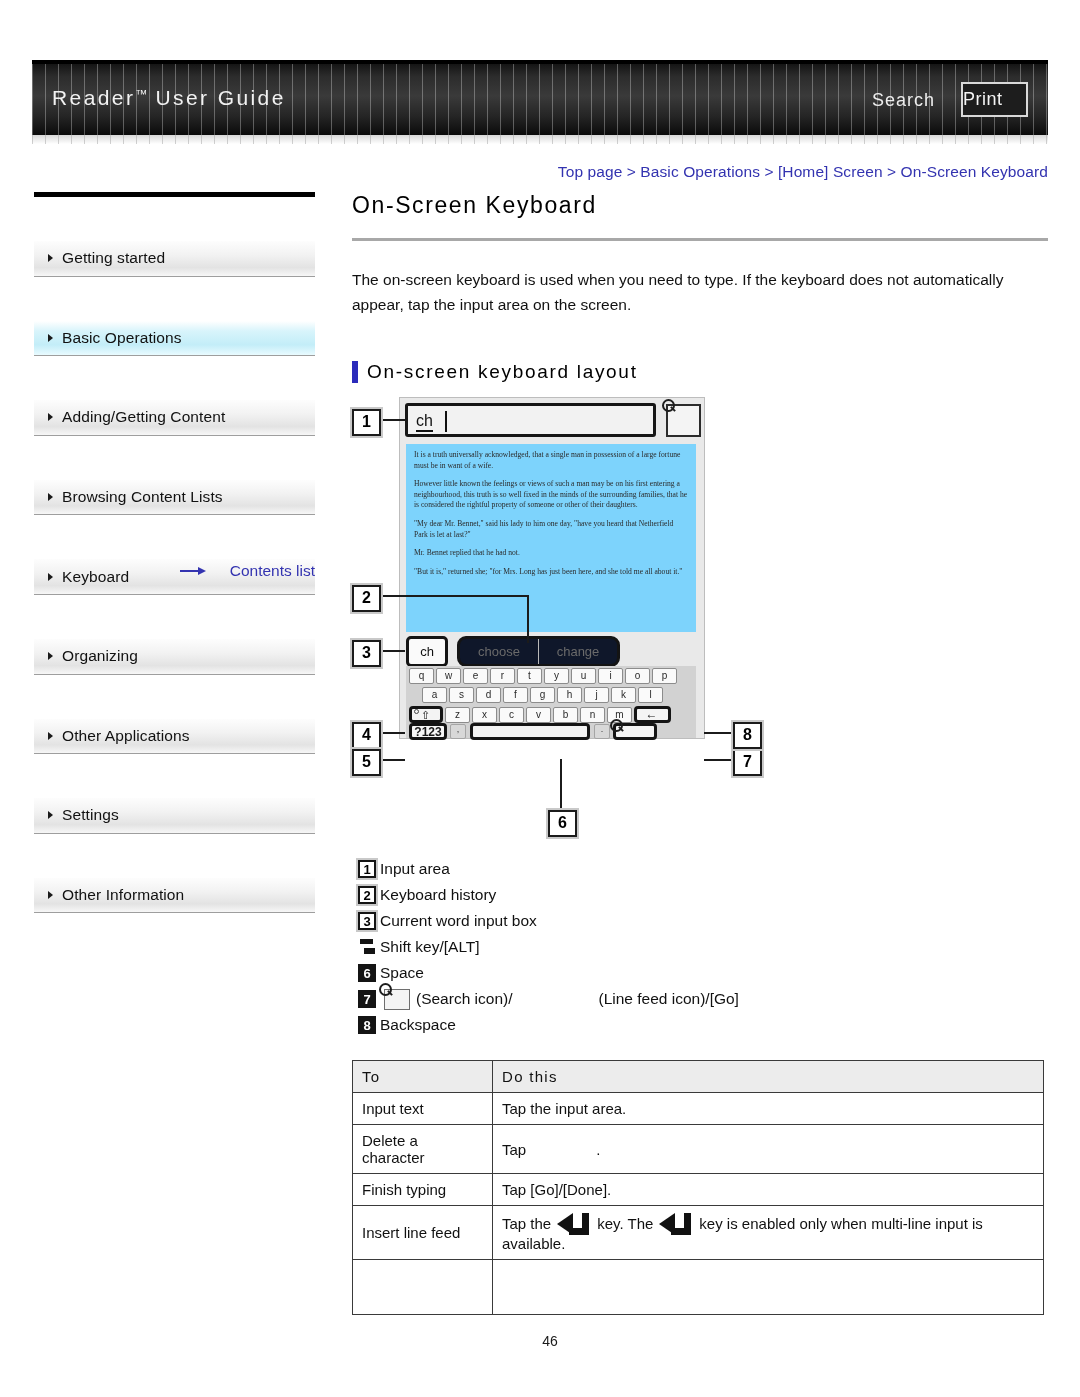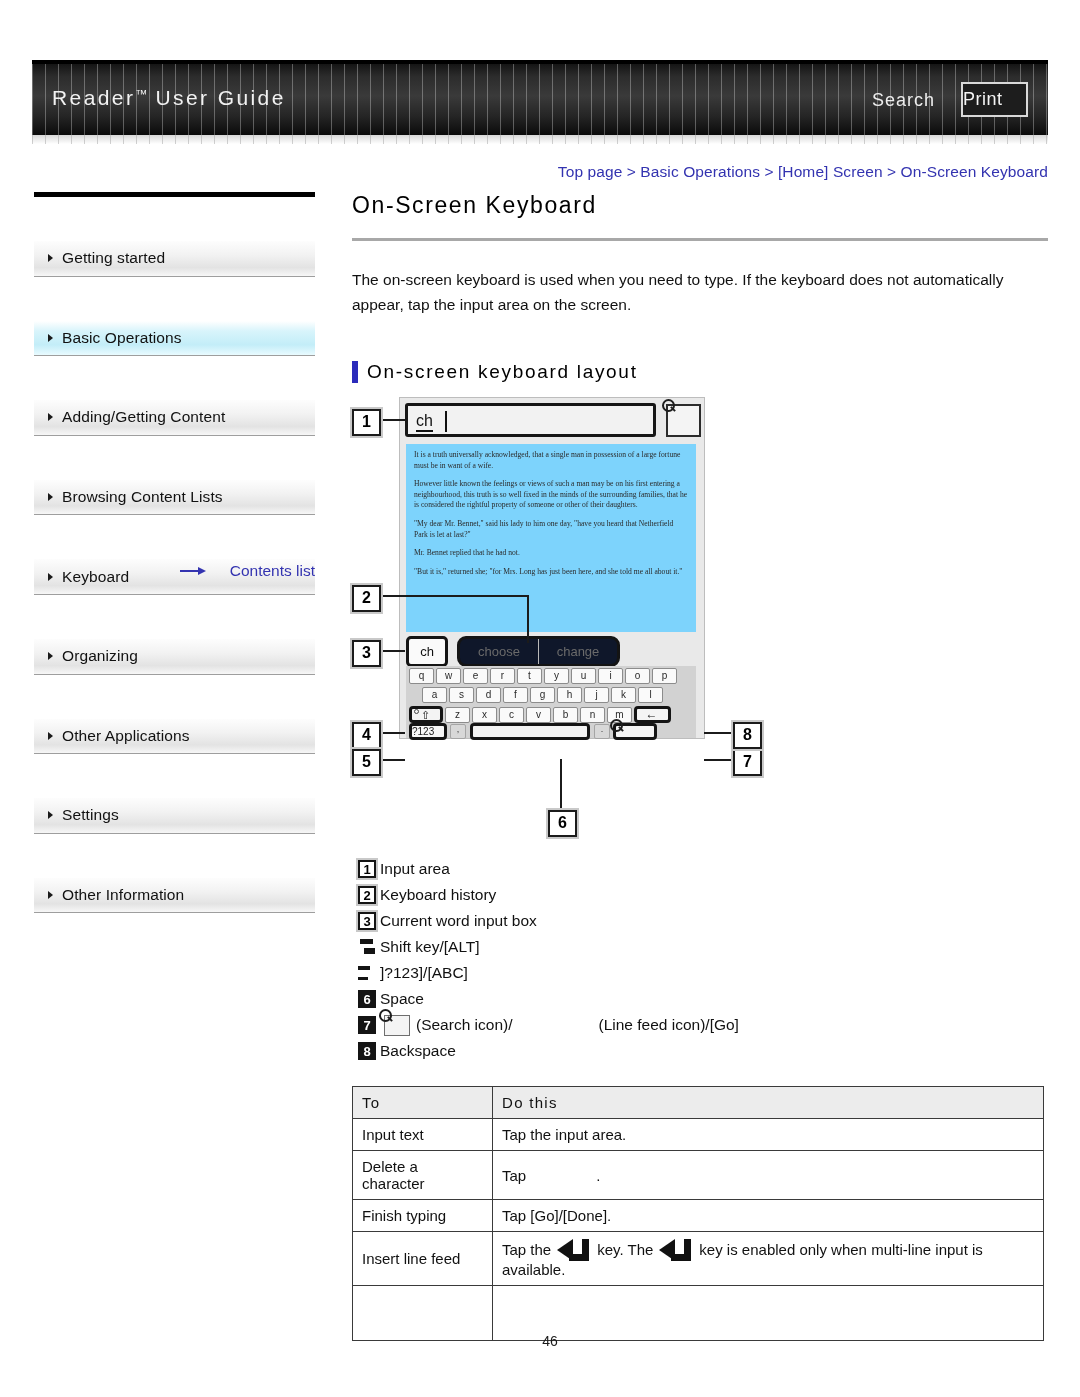--- a/index.html
+++ b/index.html
@@ -473,23 +473,23 @@
     line-height: 13px;
     color: #111;
   }
   .key-sym {
     width: 38px;
     height: 17px;
     background: #f7f7f7;
     border: 3px solid #141414;
     border-radius: 4px;
     box-sizing: border-box;
-    font-size: 10px;
-    font-weight: normal;
-    text-align: left;
+    font-size: 12px;
+    font-weight: bold;
+    text-align: center;
     line-height: 12px;
     color: #1a1a1a;
     margin: 0 1px;
     flex: none;
   }
   .key-punct {
     width: 16px;
     height: 15px;
     background: #d8d8d8;
     border: 1px solid #a5a5a5;
@@ -850,24 +850,20 @@
       <span class="lg-num shadow">2</span>
       <span>Keyboard history</span>
     </div>
     <div class="legend-row">
       <span class="lg-num shadow">3</span>
       <span>Current word input box</span>
     </div>
     <div class="legend-row">
       <span class="lg-num clipped clip-a"></span>
       <span>Shift key/[ALT]</span>
-    </div>
-    <div class="legend-row">
-      <span class="lg-num clipped clip-b"></span>
-      <span>]?123]/[ABC]</span>
     </div>
     <div class="legend-row">
       <span class="lg-num inverted">6</span>
       <span>Space</span>
     </div>
     <div class="legend-row">
       <span class="lg-num inverted">7</span>
       <span class="lg-mini-key"><span class="mag-icon"></span></span>
       <span>(Search icon)/</span>
       <span class="lg-gap"></span>

